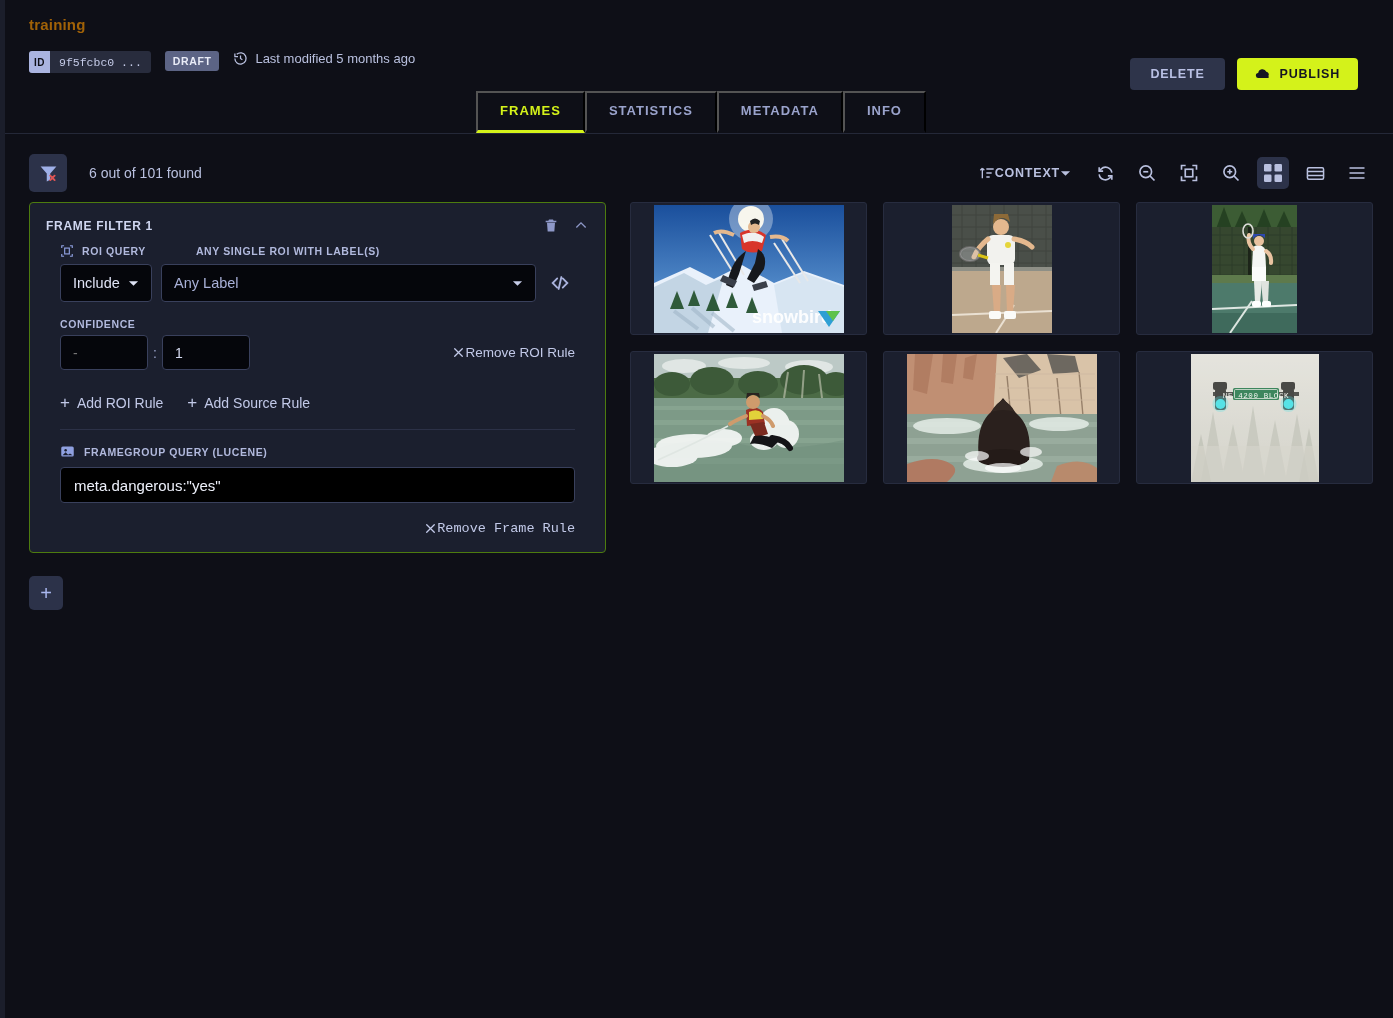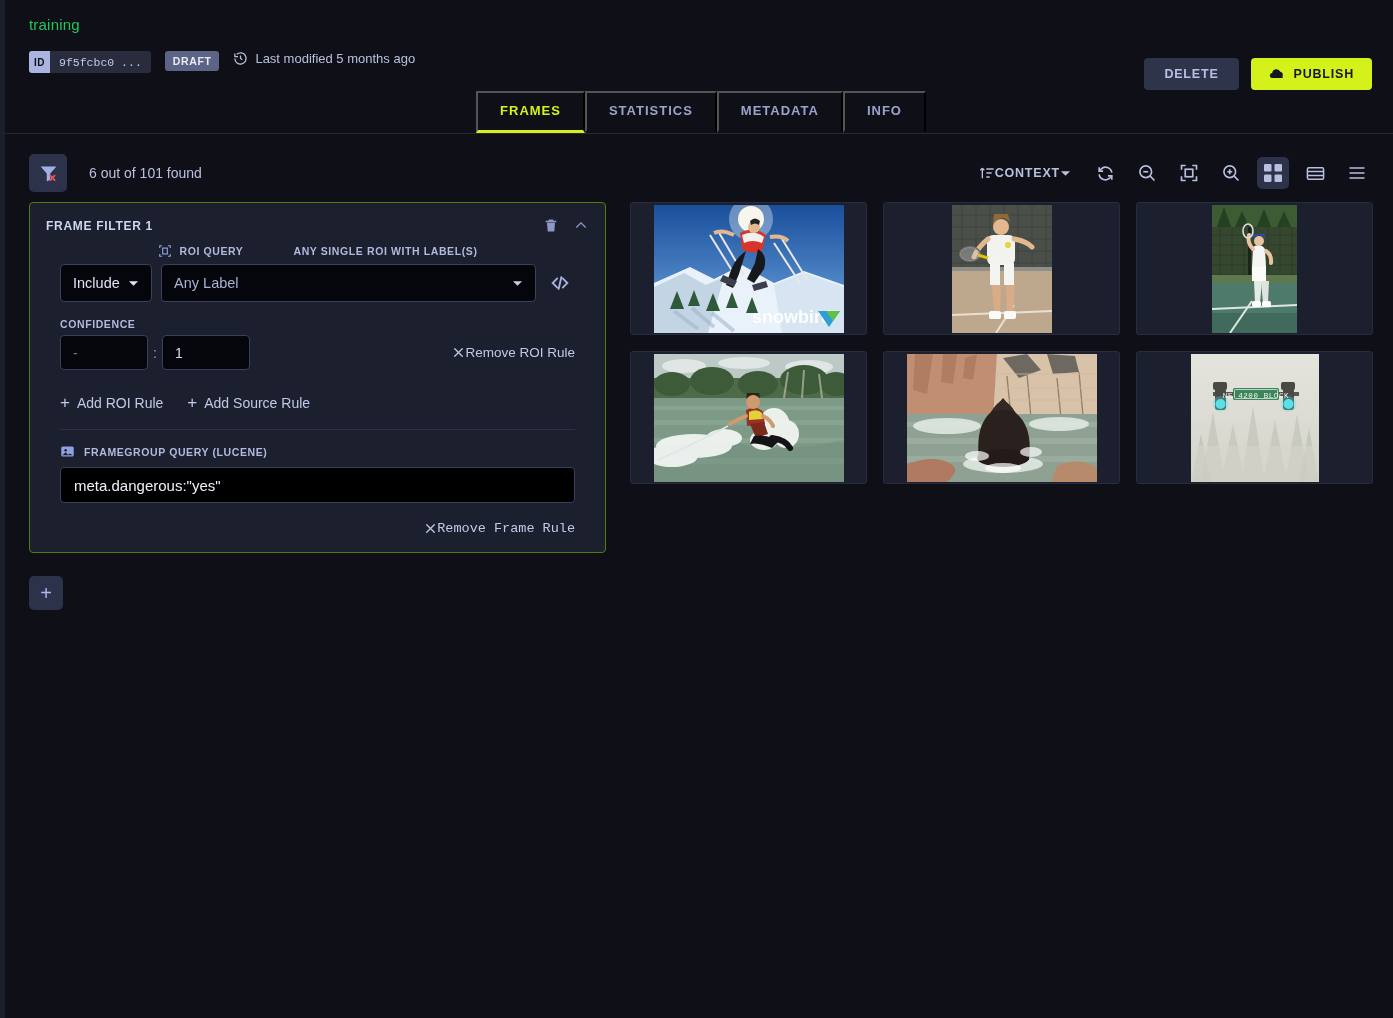--- a/index.html
+++ b/index.html
@@ -13,21 +13,21 @@
 
   .rail {
     width: 5px; height: 1018px;
     background: #1b1e2b; flex: none;
   }
   .app { flex: 1; height: 1018px; position: relative; }
 
   
   .header { padding: 0 24px; background: #0e0f17; }
   .title {
-    font-size: 15px; font-weight: normal; color: #22c55e;
+    font-size: 15px; font-weight: bold; color: #a16207;
     padding-top: 16px; letter-spacing: .2px;
   }
   .meta-row {
     display: flex; align-items: flex-start; gap: 14px;
     margin-top: 18px; height: 26px;
   }
   .id-chip {
     display: flex; align-items: center; height: 22px;
     background: #282c3d; border-radius: 3px; overflow: hidden;
   }
@@ -43,21 +43,21 @@
   .draft-chip {
     background: #5c6485; color: #e9ecf7; font-size: 10.5px;
     font-weight: bold; letter-spacing: .6px;
     padding: 4px 8px; border-radius: 3px;
   }
   .modified {
     display: flex; align-items: center; gap: 7px;
     font-size: 13px; color: #b9c0df;
   }
   .hdr-actions {
-    position: absolute; right: 25px; top: 58px;
+    position: absolute; right: 39px; top: 58px;
     display: flex; gap: 12px; align-items: center;
   }
   .btn-delete {
     background: #2e344a; color: #b9c0e4;
     font-size: 12.5px; font-weight: bold; letter-spacing: .8px;
     padding: 0 20px; height: 32px; border: none; border-radius: 4px;
     cursor: pointer;
   }
   .btn-publish {
     background: #d4f21a; color: #151722;
@@ -119,21 +119,21 @@
   .fc-head {
     display: flex; align-items: center;
   }
   .fc-title {
     font-size: 12px; font-weight: bold; letter-spacing: .7px;
     color: #cfd6f0;
   }
   .fc-head-icons { margin-left: auto; display: flex; gap: 14px; }
 
   .rule-body { padding: 10px 14px 0 14px; }
-  .lbl-row { display: flex; align-items: center; gap: 8px; justify-content: center; }
+  .lbl-row { display: flex; align-items: center; gap: 8px; }
   .field-lbl {
     font-size: 10.5px; font-weight: bold; letter-spacing: .6px;
     color: #b1b9dd; text-transform: uppercase;
   }
   .lbl-2 { margin-left: 42px; }
 
   .ctl-row { display: flex; align-items: center; gap: 9px; margin-top: 6px; }
   .select {
     background: #05060b; border: 1px solid #3a4karma;
     border: 1px solid #39405c; border-radius: 4px;

